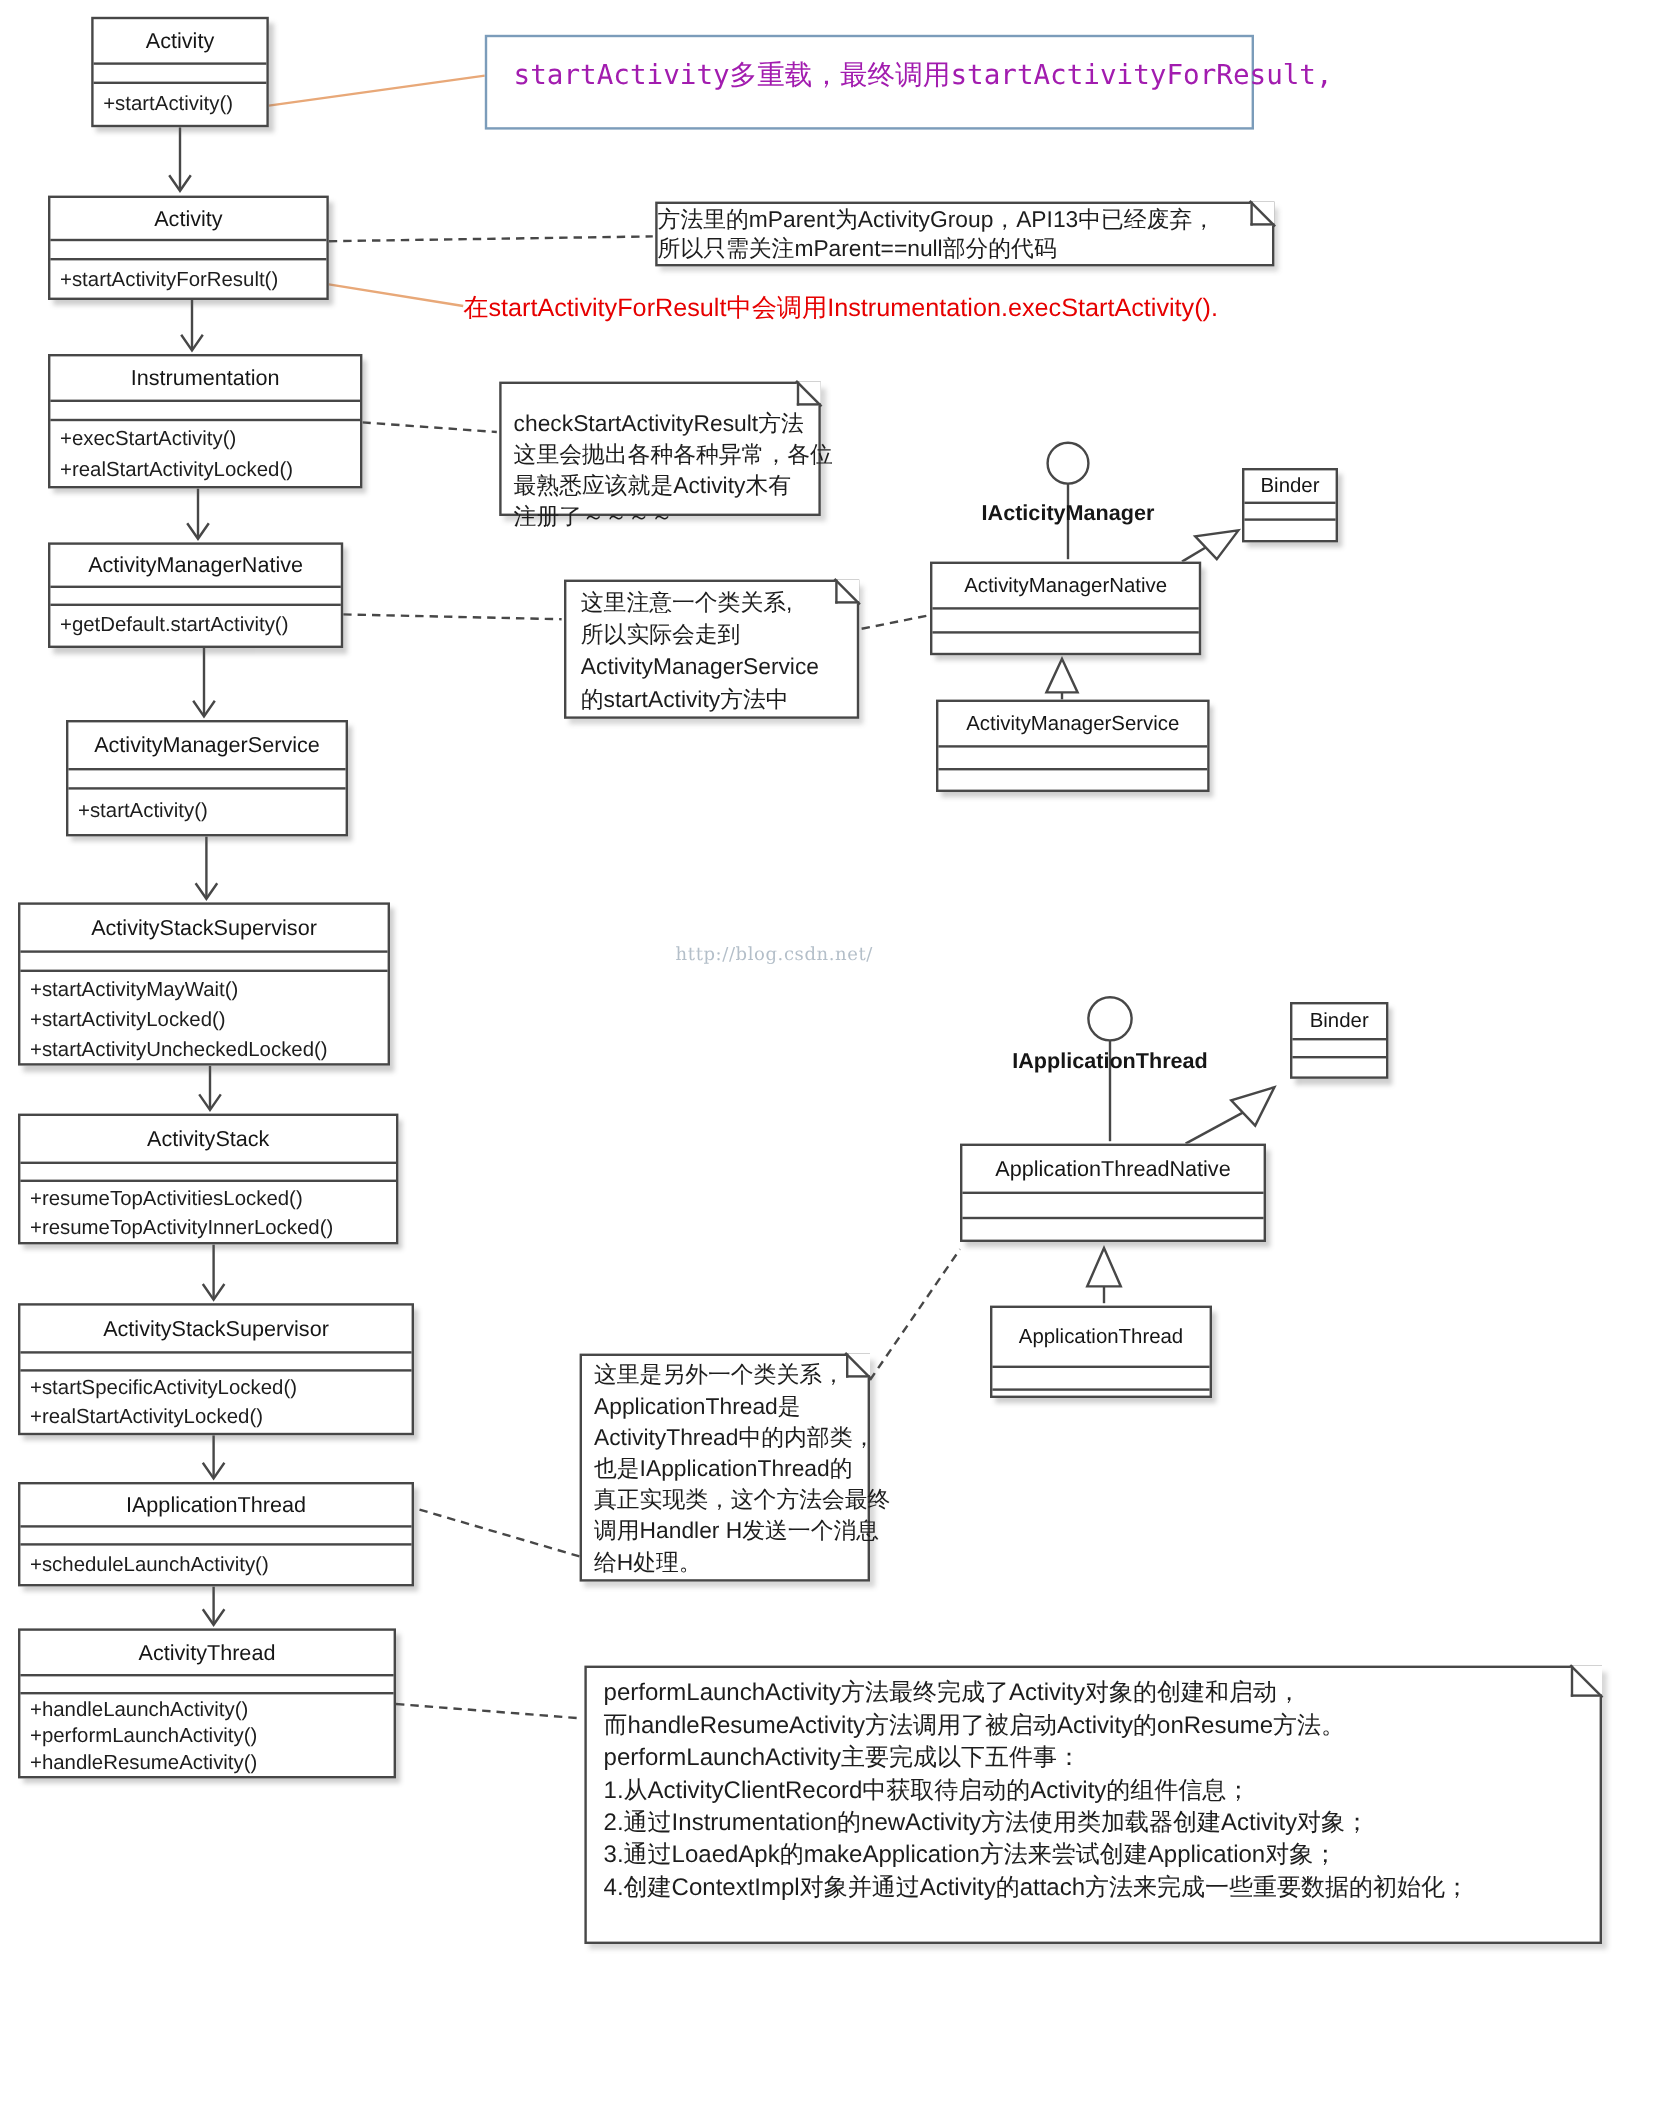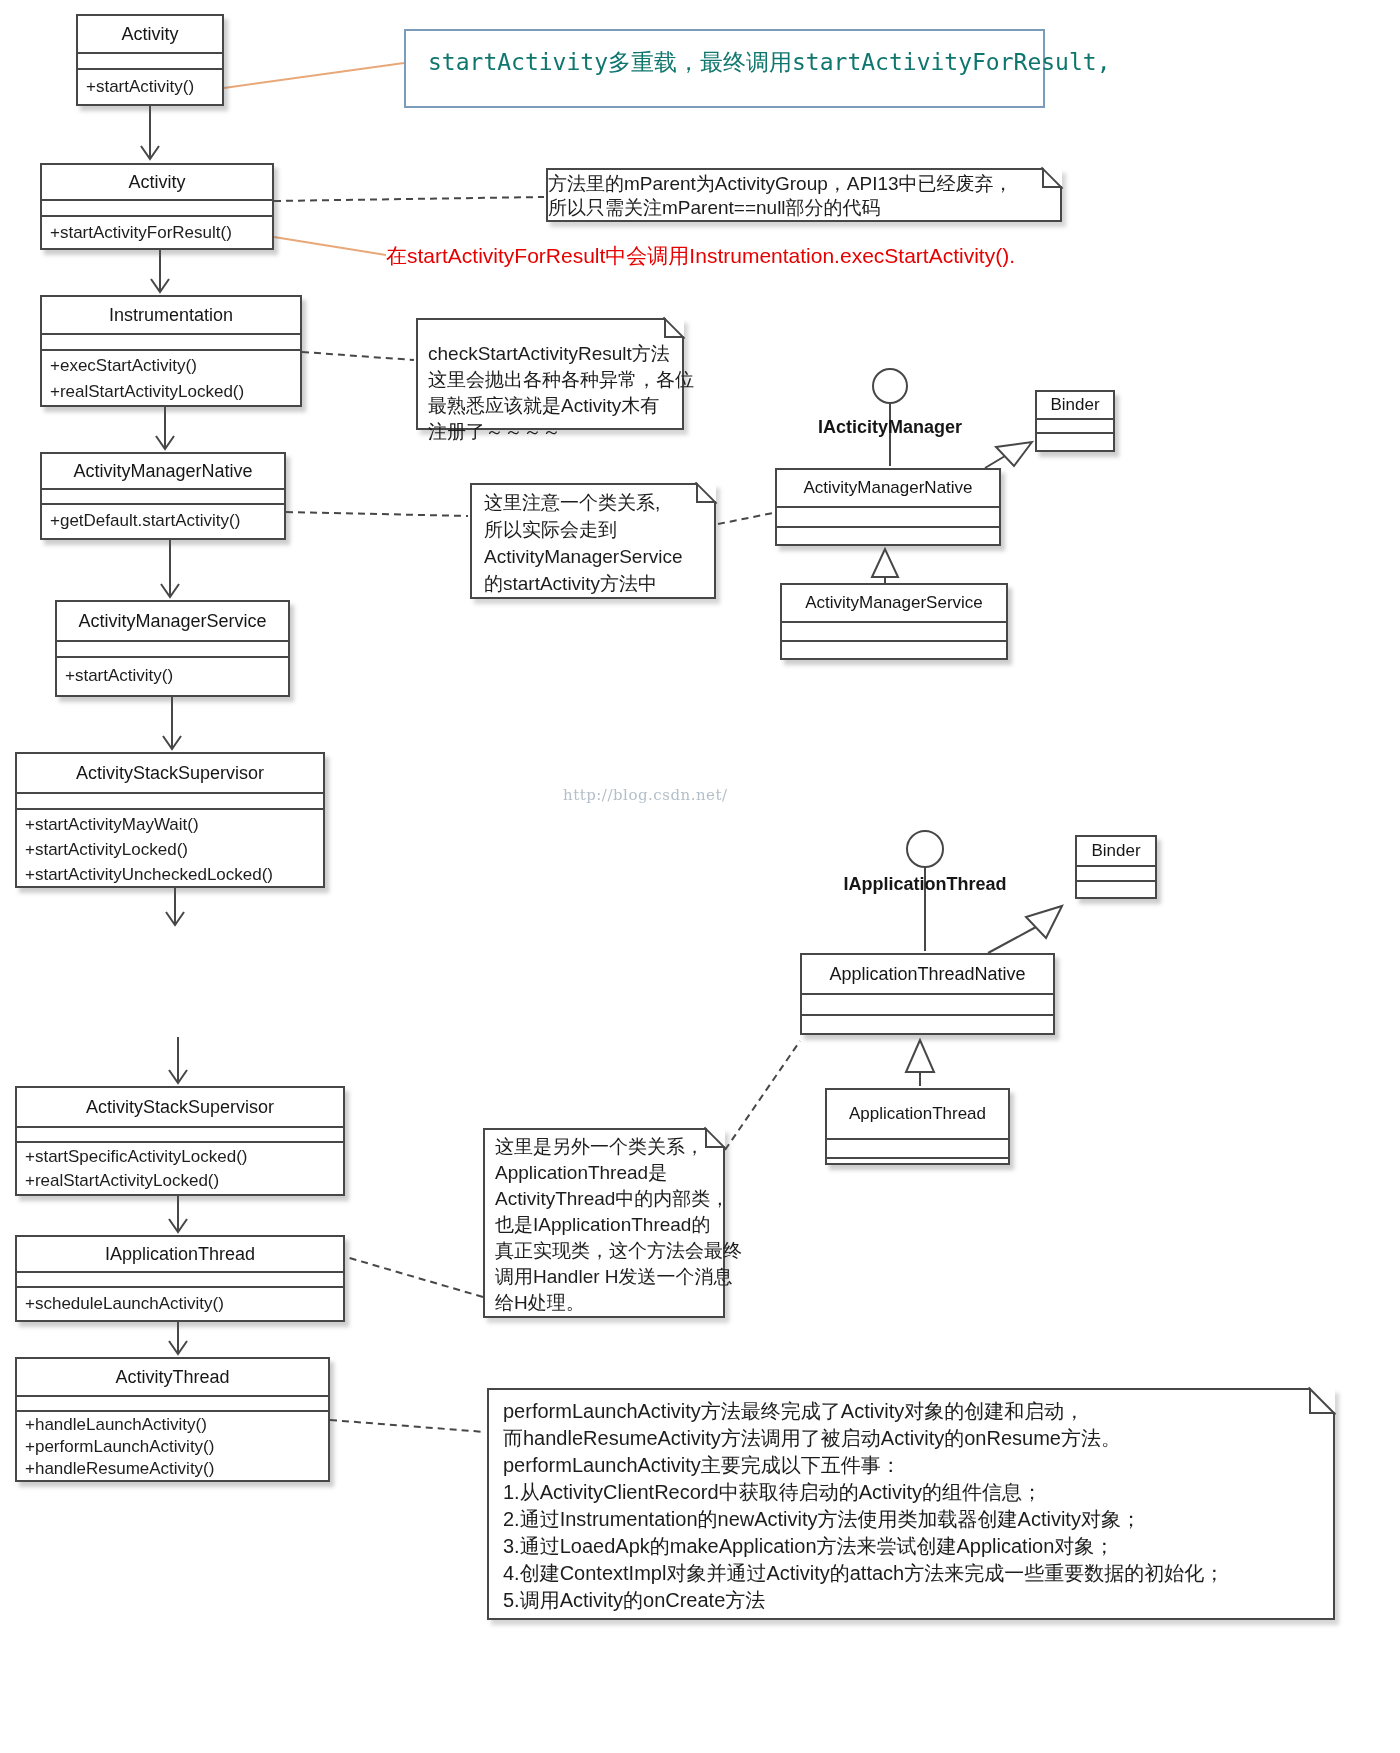--- a/index.html
+++ b/index.html
@@ -28,21 +28,21 @@
 
   
   .note{position:absolute;z-index:2;background:#fff;border:2px solid var(--line_dark);
        box-shadow:4px 5px 4px rgba(90,90,90,0.25);}
   .note .line{font-size:19px;line-height:26px;white-space:nowrap;color:#1d1d1d;}
   .fold-flap{position:absolute;top:-2px;right:-2px;width:20px;height:20px;background:#fff;
        border-left:2px solid var(--line_dark);border-bottom:2px solid var(--line_dark);}
   .fold-diag{position:absolute;top:7px;right:-7px;width:30px;height:2px;
        background:var(--line_dark);transform:rotate(45deg);}
   .note-plain{position:absolute;z-index:2;background:#fff;border:2px solid var(--note_border_blue);}
-  .note-plain .mono{font-family:"DejaVu Sans Mono",monospace;font-size:23px;color:#0f766e;white-space:nowrap;}
+  .note-plain .mono{font-family:"DejaVu Sans Mono",monospace;font-size:23px;color:#a21caf;white-space:nowrap;}
 
   .iface-label{position:absolute;z-index:2;text-align:center;font-weight:bold;font-size:18px;color:#161616;}
   .red-note{position:absolute;z-index:2;font-size:21px;color:var(--red_annotation);white-space:nowrap;}
   .watermark{position:absolute;z-index:2;font-family:"DejaVu Serif",serif;font-size:15px;
        color:var(--watermark_gray);letter-spacing:0.5px;}
 </style>
 </head>
 <body>
 
 <div id="canvas">
@@ -160,20 +160,28 @@
   <div class="cls" style="left:15px;top:752px;width:310px;height:136px">
     <div class="cls-title" style="height:40px">ActivityStackSupervisor</div>
     <div class="cls-empty" style="height:16px"></div>
     <div class="cls-methods">
       <div class="m" style="line-height:25px">+startActivityMayWait()</div>
       <div class="m" style="line-height:25px">+startActivityLocked()</div>
       <div class="m" style="line-height:25px">+startActivityUncheckedLocked()</div>
     </div>
   </div>
 
+  <div class="cls" style="left:15px;top:928px;width:317px;height:109px">
+    <div class="cls-title" style="height:40px">ActivityStack</div>
+    <div class="cls-empty" style="height:15px"></div>
+    <div class="cls-methods">
+      <div class="m" style="line-height:24px">+resumeTopActivitiesLocked()</div>
+      <div class="m" style="line-height:24px">+resumeTopActivityInnerLocked()</div>
+    </div>
+  </div>
 
   <div class="cls" style="left:15px;top:1086px;width:330px;height:110px">
     <div class="cls-title" style="height:40px">ActivityStackSupervisor</div>
     <div class="cls-empty" style="height:15px"></div>
     <div class="cls-methods">
       <div class="m" style="line-height:24px">+startSpecificActivityLocked()</div>
       <div class="m" style="line-height:24px">+realStartActivityLocked()</div>
     </div>
   </div>
 
@@ -279,20 +287,19 @@
   </div>
 
   <div class="note" style="left:487px;top:1388px;width:848px;height:232px;padding:8px 14px">
     <div class="line" style="font-size:20px;line-height:27px">performLaunchActivity方法最终完成了Activity对象的创建和启动，</div>
     <div class="line" style="font-size:20px;line-height:27px">而handleResumeActivity方法调用了被启动Activity的onResume方法。</div>
     <div class="line" style="font-size:20px;line-height:27px">performLaunchActivity主要完成以下五件事：</div>
     <div class="line" style="font-size:20px;line-height:27px">1.从ActivityClientRecord中获取待启动的Activity的组件信息；</div>
     <div class="line" style="font-size:20px;line-height:27px">2.通过Instrumentation的newActivity方法使用类加载器创建Activity对象；</div>
     <div class="line" style="font-size:20px;line-height:27px">3.通过LoaedApk的makeApplication方法来尝试创建Application对象；</div>
     <div class="line" style="font-size:20px;line-height:27px">4.创建ContextImpl对象并通过Activity的attach方法来完成一些重要数据的初始化；</div>
-    <div class="line" style="font-size:20px;line-height:27px">5.调用Activity的onCreate方法</div>
     <div class="fold-flap" style="width:26px;height:26px"></div>
     <div class="fold-diag" style="width:38px;top:10px;right:-8px"></div>
   </div>
 
   <div class="watermark" style="left:563px;top:786px">http://blog.csdn.net/</div>
 
 </div>
 
 </body></html>

